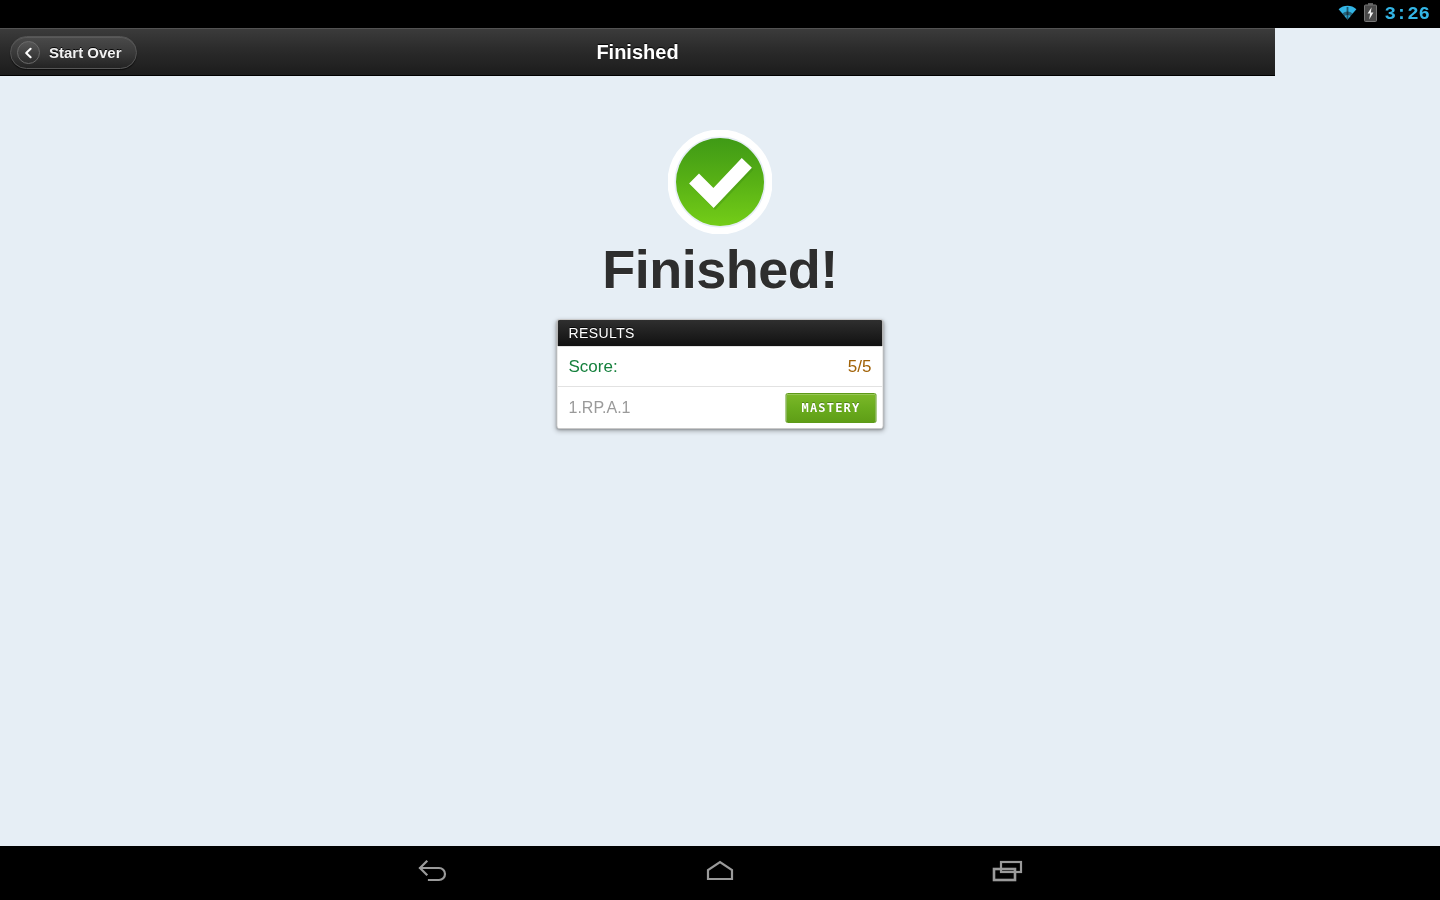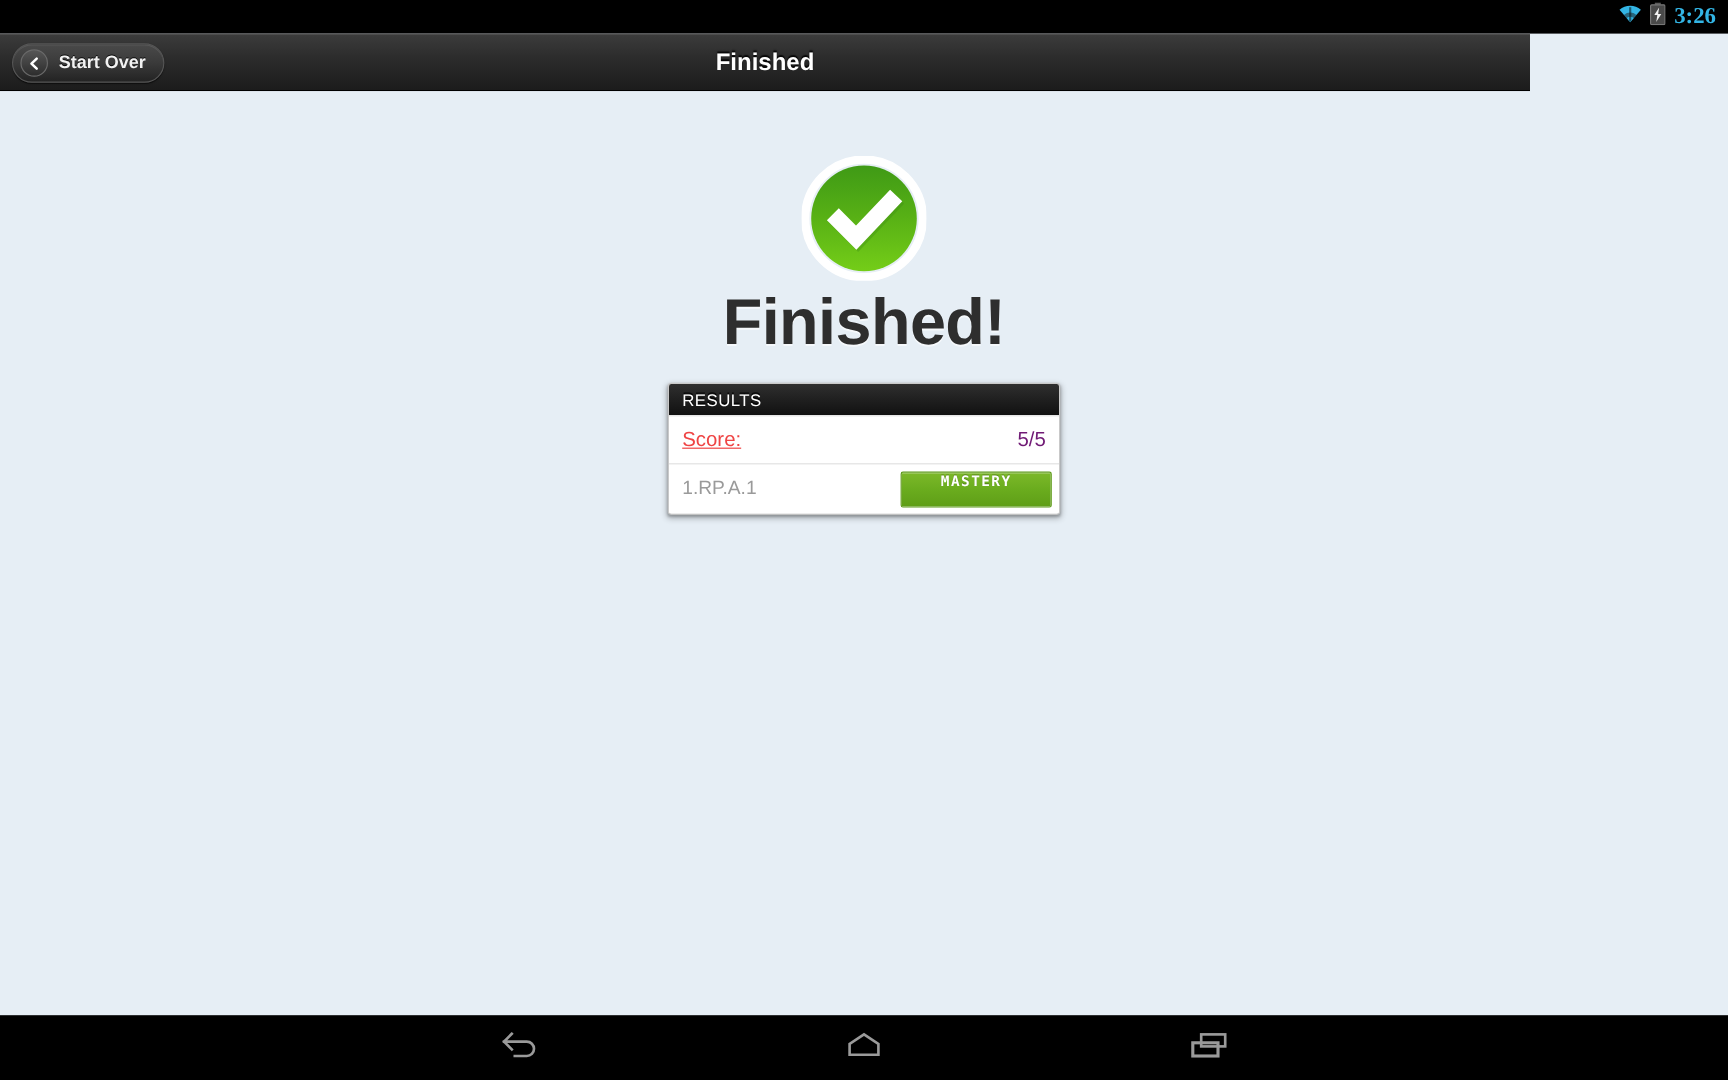--- a/index.html
+++ b/index.html
@@ -42,21 +42,21 @@
     height: 28px;
   }
   .wifi-icon { display: block; }
   .battery-icon { display: block; }
   .status-time {
     color: #33b5e5;
     font-size: 19px;
     font-weight: bold;
     letter-spacing: 0px;
     line-height: 28px;
-    font-family: Liberation Serif, serif;
+    font-family: Liberation Mono, monospace;
   }
 
   
   .action-bar {
     position: absolute;
     top: 28px; left: 0;
     width: 1275px;
     height: 48px;
     background: linear-gradient(to bottom, #3c3c3c 0%, #2b2b2b 45%, #1c1c1c 100%);
     border-bottom: 1px solid #000;
@@ -177,45 +177,44 @@
     display: flex;
     align-items: center;
     justify-content: space-between;
     padding: 0 11px;
     border-top: 1px solid #e2e2e2;
     background: #ffffff;
   }
   .result-row:first-of-type { border-top: none; }
   .result-label {
     font-size: 17px;
-    color: #ef4444;
-    text-decoration: underline;
+    color: #15803d;
   }
   .result-value {
     font-size: 17px;
-    color: #701a75;
+    color: #a16207;
   }
   .standard-row {
     height: 42px;
     display: flex;
     align-items: center;
     justify-content: space-between;
     padding: 0 6px 0 11px;
     border-top: 1px solid #e2e2e2;
     background: #ffffff;
   }
   .standard-label {
     font-size: 16px;
     color: #9a9a9a;
   }
   .mastery-badge {
-    width: 126px;
+    width: 91px;
     height: 30px;
     display: flex;
-    align-items: flex-start;
+    align-items: center;
     justify-content: center;
     background: linear-gradient(to bottom, #7cb829 0%, #6aac1e 50%, #5f9e17 100%);
     border: 1px solid #5d9a18;
     border-radius: 2px;
     box-shadow: inset 0 1px 0 rgba(255,255,255,0.22);
     cursor: default;
   }
   .mastery-label {
     color: #ffffff;
     font-family: "DejaVu Sans Mono", monospace;

